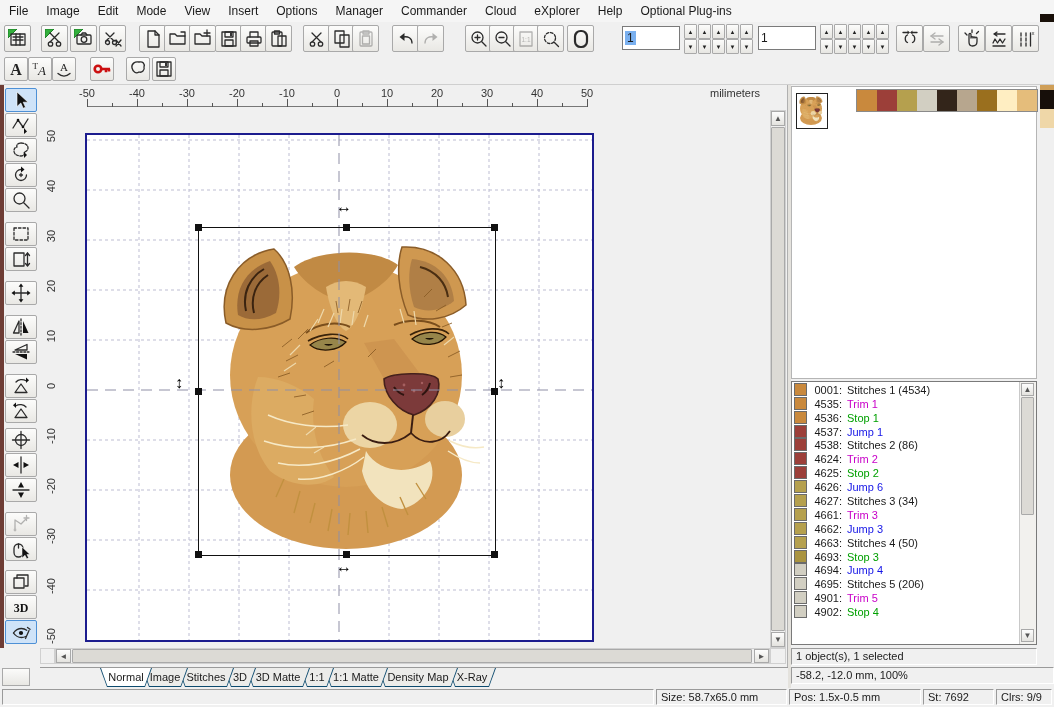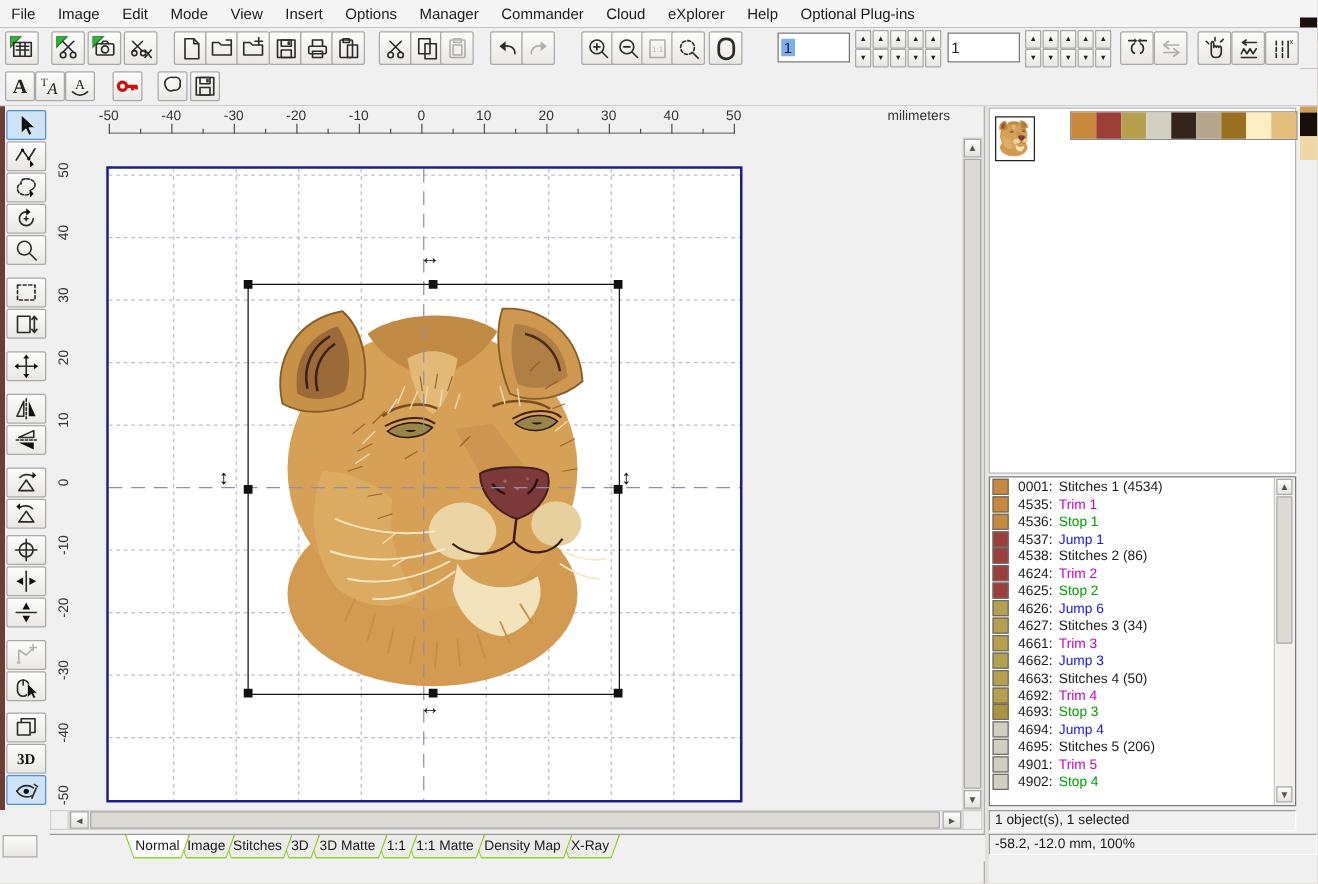--- a/index.html
+++ b/index.html
@@ -64,21 +64,21 @@
   .sl-num{width:31px;text-align:right;margin-right:5px;color:#1a1a1a;}
   .t-stitches{color:#1a1a1a;}.t-trim{color:#c800c8;}.t-stop{color:#00a000;}.t-jump{color:#1414e6;}
   #sl-scroll{position:absolute;right:0;top:0;width:16px;height:262px;background:#f2f1ee;border-left:1px solid #c9c9c9;}
   .info-bar{position:absolute;height:17px;background:#f0f0f0;border:1px solid;
             border-color:#9a9a9a #ffffff #ffffff #9a9a9a;box-sizing:border-box;
             line-height:15px;padding-left:4px;}
   
   #tabstrip{position:absolute;left:40px;top:667px;width:748px;height:21px;background:#f0f0f0;
             border-top:1px solid #9a9a9a;}
   .tab-o{position:absolute;top:0;height:19px;clip-path:polygon(0 0,100% 0,calc(100% - 7px) 100%,7px 100%);
-         background:#84cc16;}
+         background:#0c4a6e;}
   .tab-i{position:absolute;left:1px;top:0;right:1px;bottom:1px;
          clip-path:polygon(0 0,100% 0,calc(100% - 6.4px) 100%,6.4px 100%);
          background:#ececea;display:flex;align-items:center;justify-content:center;font-size:11px;}
   .tab-sel .tab-i{background:#ffffff;}
   #corner-btn{position:absolute;left:2px;top:668px;width:28px;height:18px;background:linear-gradient(#fbfbfa,#e8e7e3);
               border:1px solid #a9a9a9;box-sizing:border-box;}
   
   #statusbar{position:absolute;left:0;top:688px;width:1054px;height:19px;background:#f0f0f0;}
   .st-seg{position:absolute;top:1px;height:16px;background:#f0f0f0;border:1px solid;
           border-color:#9a9a9a #ffffff #ffffff #9a9a9a;box-sizing:border-box;line-height:14px;padding-left:4px;}
@@ -735,25 +735,20 @@
           <span class="sl-sw" style="background:#b5a04e;"></span>
           <span class="sl-num">4662:</span>
           <span class="t-jump">Jump 3</span>
         </div>
         <div class="sl-row">
           <span class="sl-sw" style="background:#b5a04e;"></span>
           <span class="sl-num">4663:</span>
           <span class="t-stitches">Stitches 4 (50)</span>
         </div>
         <div class="sl-row">
-          <span class="sl-sw" style="background:#b5a04e;"></span>
-          <span class="sl-num">4692:</span>
-          <span class="t-trim">Trim 4</span>
-        </div>
-        <div class="sl-row">
           <span class="sl-sw" style="background:#aa9440;"></span>
           <span class="sl-num">4693:</span>
           <span class="t-stop">Stop 3</span>
         </div>
         <div class="sl-row">
           <span class="sl-sw" style="background:#d2cfc2;"></span>
           <span class="sl-num">4694:</span>
           <span class="t-jump">Jump 4</span>
         </div>
         <div class="sl-row">
@@ -805,13 +800,20 @@
         <div class="tab-i">1:1 Matte</div>
       </div>
       <div class="tab-o" style="left:338px;width:80px;z-index:23;">
         <div class="tab-i">Density Map</div>
       </div>
       <div class="tab-o" style="left:408px;width:48px;z-index:22;">
         <div class="tab-i">X-Ray</div>
       </div>
     </div>
 
+  <div id="statusbar">
+    <div class="st-seg" style="left:2px;width:652px;"></div>
+    <div class="st-seg" style="left:656px;width:131px;">Size: 58.7x65.0 mm</div>
+    <div class="st-seg" style="left:789px;width:132px;">Pos: 1.5x-0.5 mm</div>
+    <div class="st-seg" style="left:923px;width:71px;">St: 7692</div>
+    <div class="st-seg" style="left:996px;width:56px;">Clrs: 9/9</div>
+  </div>
 </div>
 
 </body></html>

